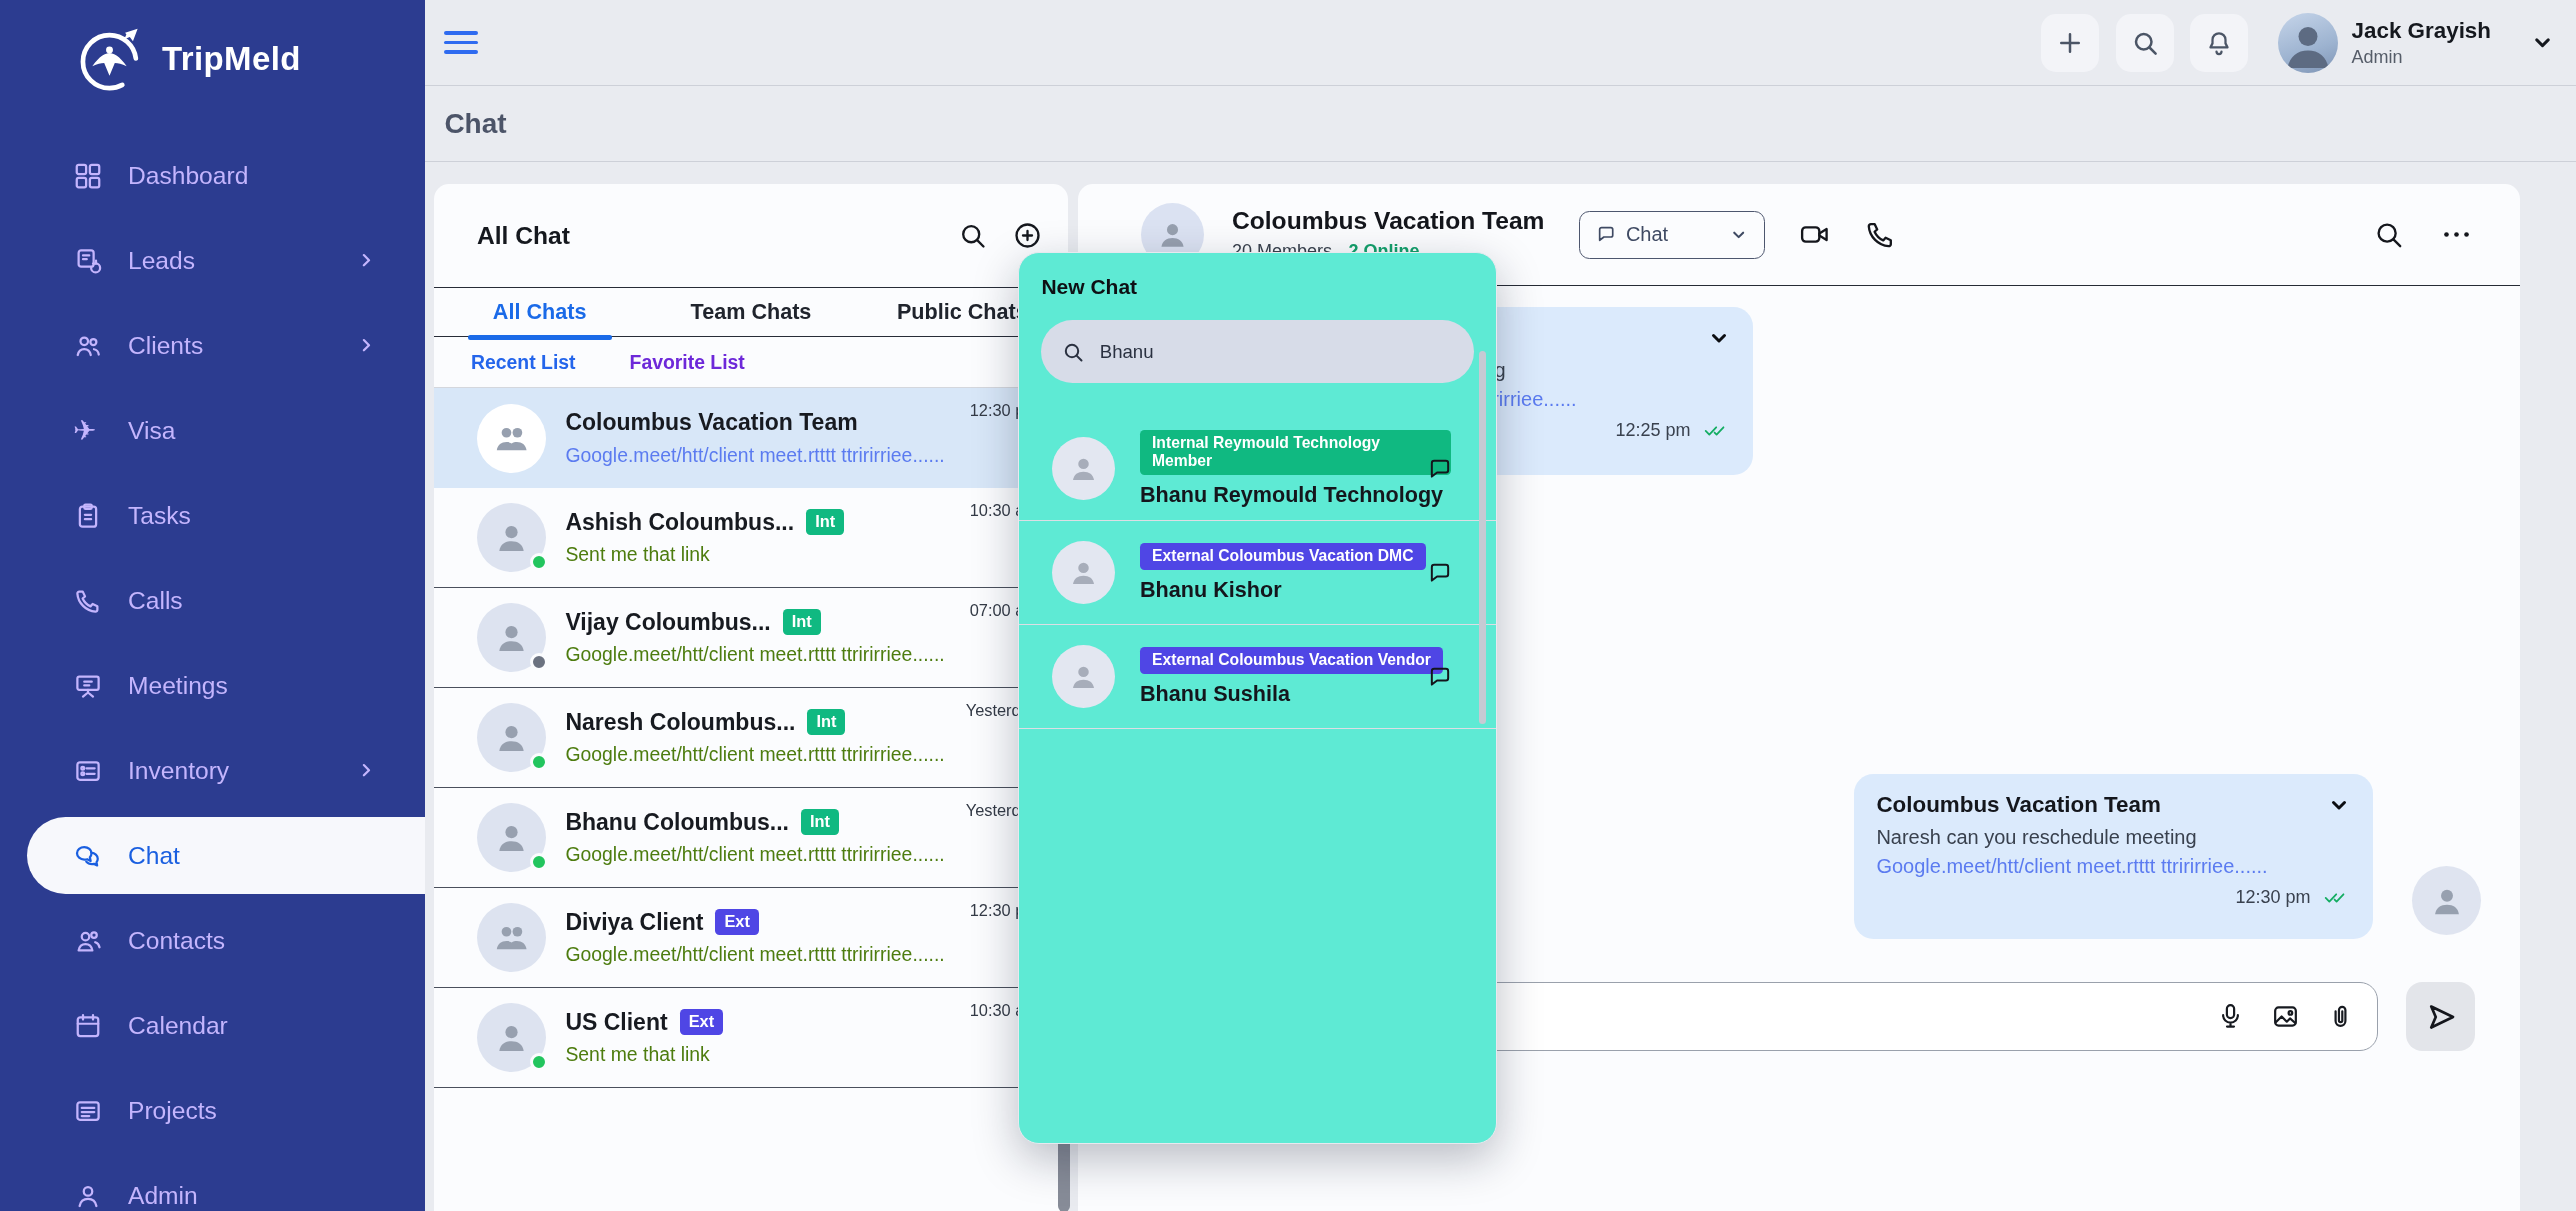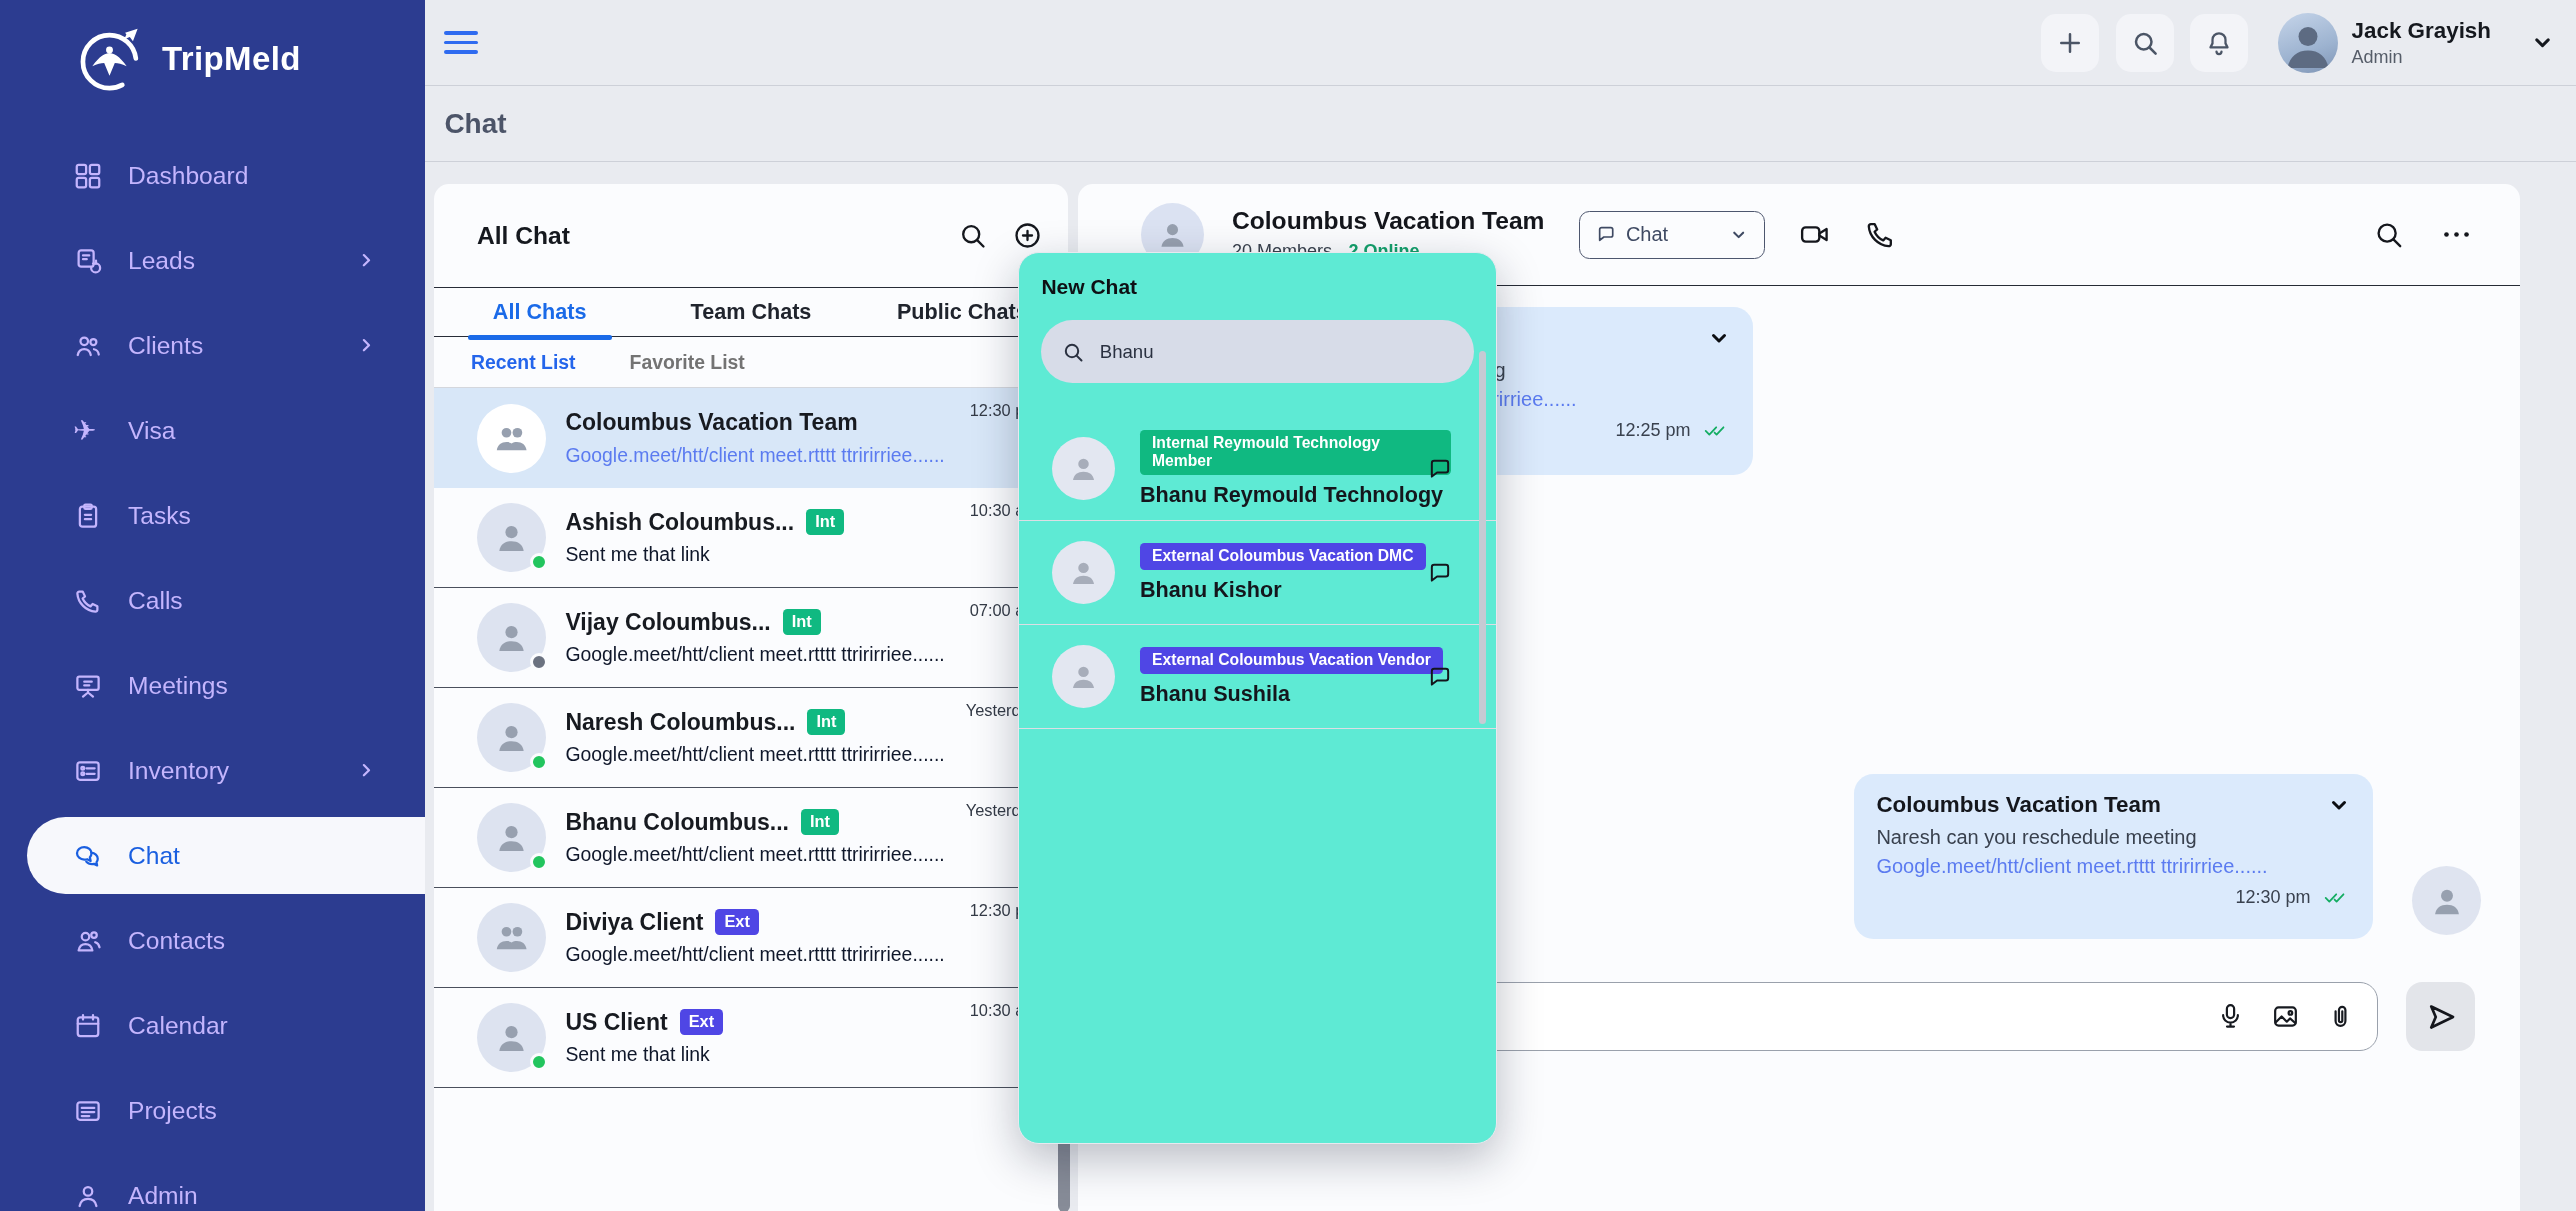--- a/index.html
+++ b/index.html
@@ -46,38 +46,38 @@
   .list-card { position:absolute; left:434px; top:184px; width:634px; height:1028px; background:#fbfcfe; border-radius:15px 15px 0 0; z-index:8; }
   .list-header { height:104px; display:flex; align-items:center; padding:0 25px 0 43px; border-bottom:1.5px solid #272c37; }
   .list-title { font-size:24.6px; font-weight:700; color:#15181e; }
   .lh-icons { margin-left:auto; display:flex; align-items:center; gap:24px; color:#15181e; }
   .lh-icons svg { width:31px; height:31px; cursor:pointer; }
   .tabs { display:flex; height:49px; border-bottom:1.5px solid #272c37; }
   .tab { flex:1; display:flex; align-items:center; justify-content:center; font-size:21.6px; font-weight:600; color:#20242d; position:relative; cursor:pointer; }
   .tab.active { color:#1a6ae8; }
   .tab.active::after { content:""; position:absolute; left:16%; right:16%; bottom:-3.7px; height:5.2px; background:#1a6ae8; border-radius:2.2px; }
   .subtabs { height:51px; display:flex; align-items:center; gap:54px; padding-left:37px; border-bottom:0.7px solid #d4d7dd; }
-  .subtab { font-size:19.4px; font-weight:600; color:#737373; cursor:pointer; }
+  .subtab { font-size:19.4px; font-weight:600; color:#6d28d9; cursor:pointer; }
   .subtab.active { color:#2465eb; }
   .rows {}
   .row { position:relative; height:100px; display:flex; align-items:center; padding:0 18px 0 43px; border-bottom:0.7px solid #4a505c; cursor:pointer; background:#fbfcfe; }
   .row.selected { background:#d8e7f8; border-bottom:none; }
   .avatar { position:relative; width:69px; height:69px; border-radius:50%; background:#dde3f0; flex:none; display:flex; align-items:center; justify-content:center; }
   .row.selected .avatar { background:#ffffff; }
   .avatar svg { width:43px; height:43px; fill:#97a0af; }
   .presence { position:absolute; right:-1.5px; bottom:1.5px; width:18px; height:18px; border-radius:50%; border:3px solid #fbfcfe; }
   .presence.green { background:#22c55e; }
   .presence.gray { background:#6b7280; }
   .rcol { margin-left:19.4px; min-width:0; }
   .rname-row { display:flex; align-items:center; }
   .rname { font-size:23px; font-weight:700; color:#171a20; white-space:nowrap; }
   .badge { margin-left:12px; font-size:16.4px; font-weight:600; color:#fff; padding:3px 9px; border-radius:4.5px; line-height:1.2; }
   .badge.int { background:#10b981; }
   .badge.ext { background:#4f46e5; }
-  .rsub { margin-top:7.5px; font-size:19.4px; color:#0f172a; white-space:nowrap; }
+  .rsub { margin-top:7.5px; font-size:19.4px; color:#4d7c0f; white-space:nowrap; }
   .rsub.link { color:#5b7bf0; }
   .rmeta { position:absolute; right:30px; top:13.4px; text-align:right; }
   .rtime { font-size:16.4px; color:#343b47; white-space:nowrap; }
   .unread-dot { position:absolute; right:27px; top:52px; width:6.7px; height:6.7px; border-radius:50%; background:#20242d; }
   .list-scrollbar { position:absolute; left:1058px; top:962px; width:12px; height:250px; background:#878c98; border-radius:6px; z-index:9; }
 
   
   .convo-card { position:absolute; left:1078px; top:184px; width:1442px; height:1028px; background:#fbfcfe; border-radius:15px 15px 0 0; z-index:8; }
   .convo-header { position:relative; height:102px; display:flex; align-items:center; padding:0 45px 0 63px; border-bottom:1.5px solid #262b35; }
   .c-avatar { width:63px; height:63px; border-radius:50%; background:#dbe2f2; display:flex; align-items:center; justify-content:center; flex:none; }

